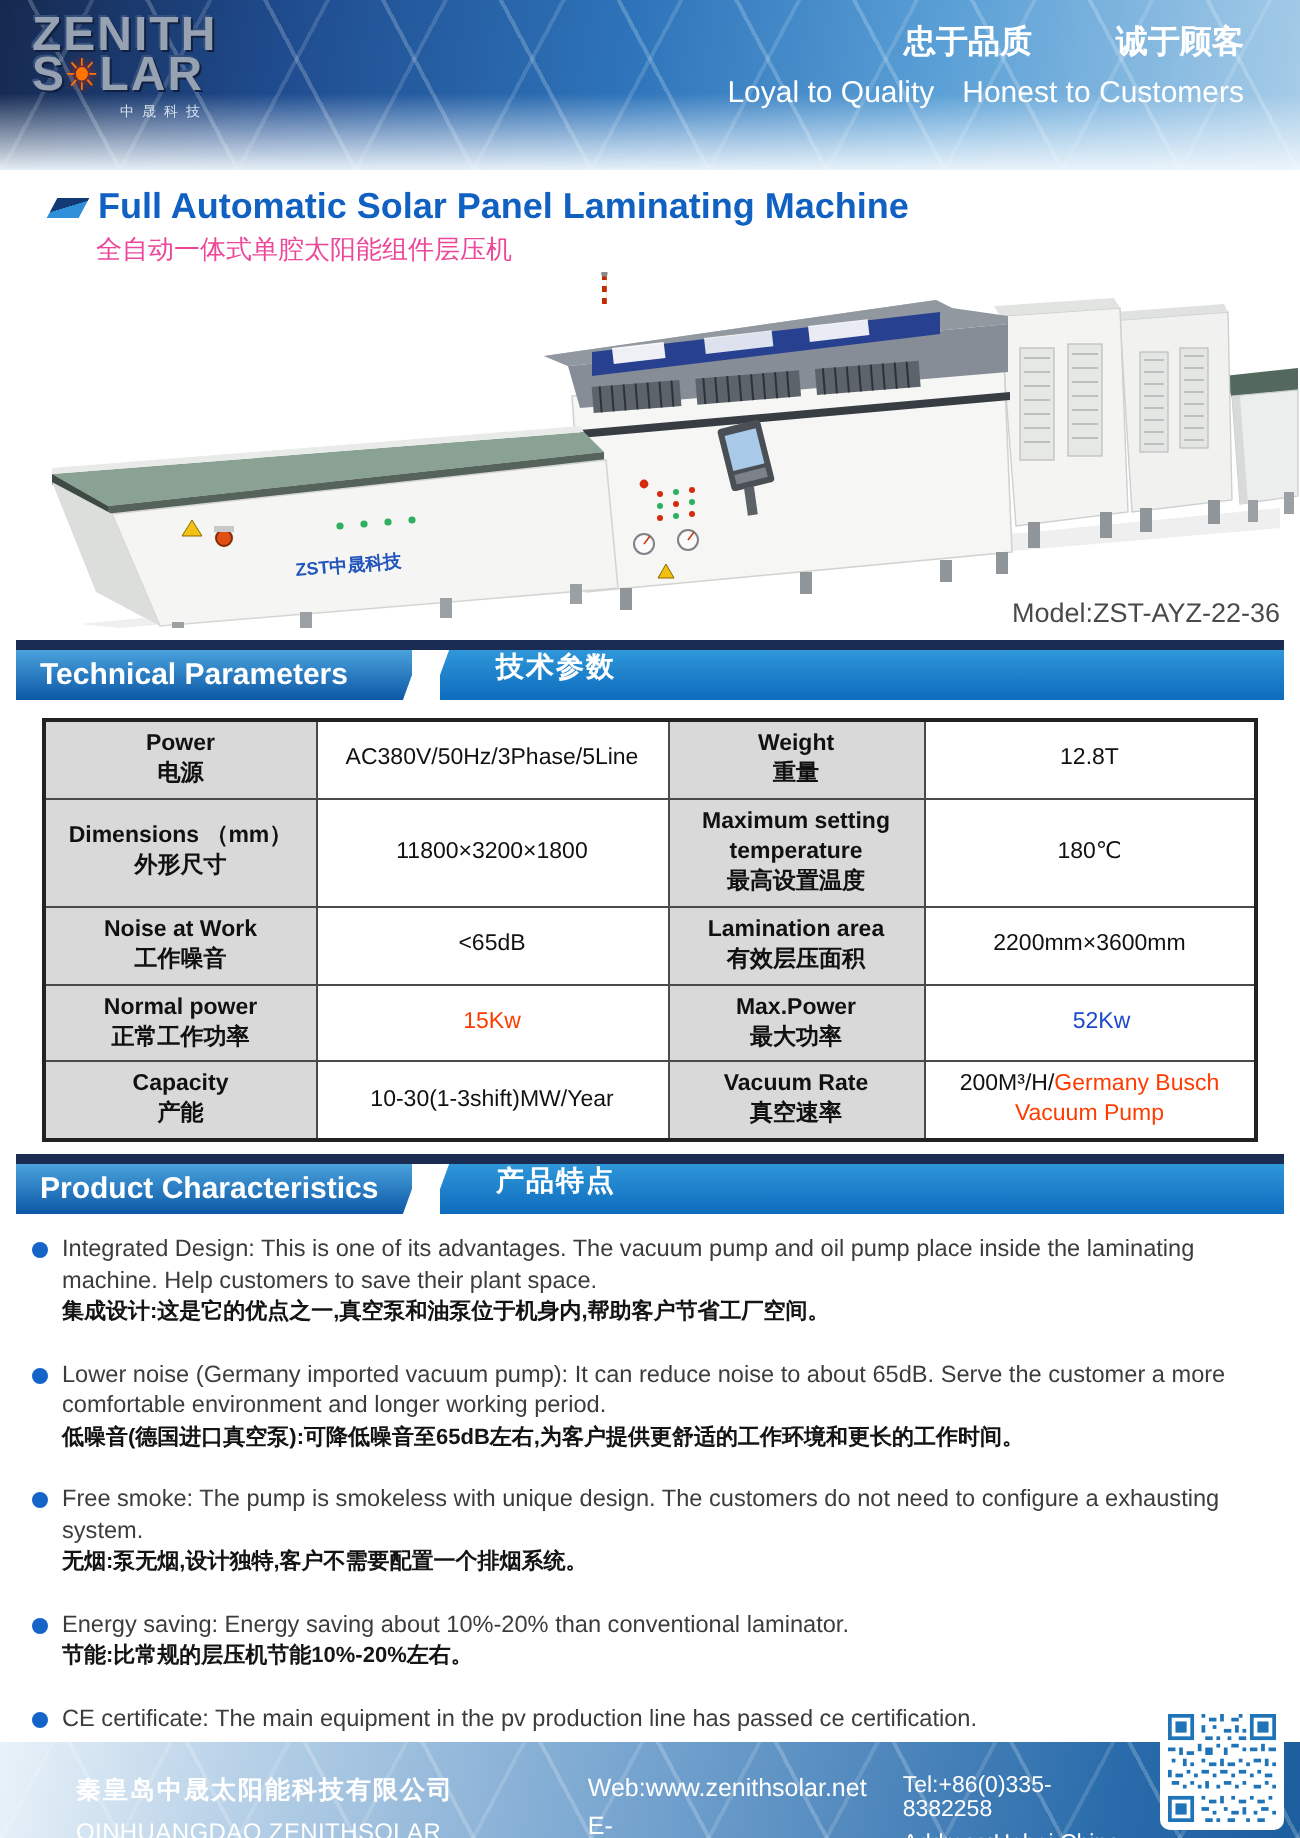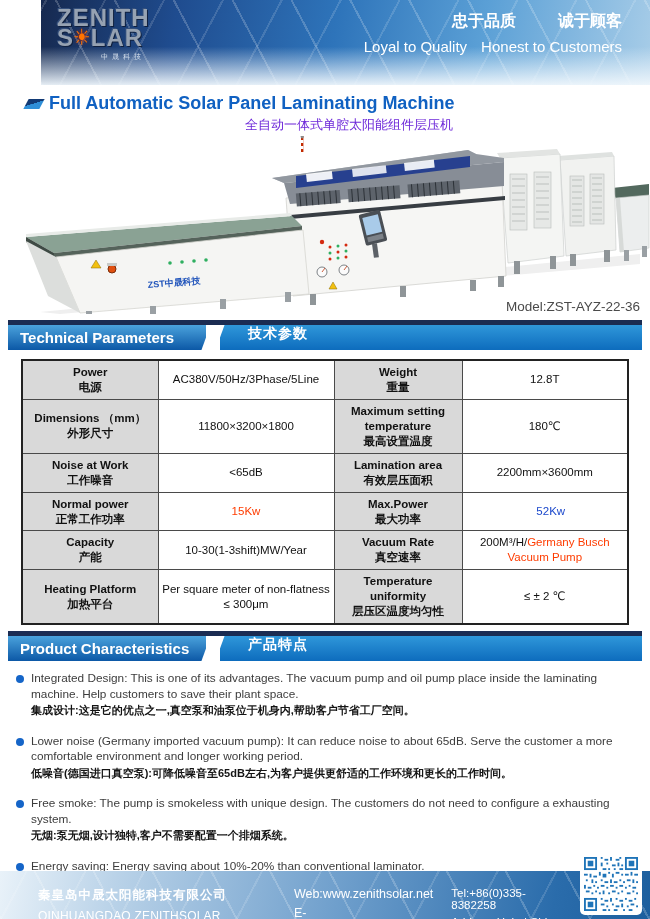--- a/index.html
+++ b/index.html
@@ -8,21 +8,20 @@
     width:650px; height:919px; position:relative; overflow:hidden;
     background:#ffffff;
     font-family:"Liberation Sans","DejaVu Sans",sans-serif;
     -webkit-font-smoothing:antialiased;
   }
 
   
   .hdr {
     position:relative; height:85px; overflow:hidden;
     background:linear-gradient(100deg,#16294f 0%,#1f4c8f 22%,#2e74ba 48%,#5ba0d6 72%,#a8cde8 100%);
-    margin-left:41px;
   }
   .hdr .grid, .ftr .grid {
     position:absolute; inset:0; pointer-events:none;
     background:
       repeating-linear-gradient(62deg, rgba(255,255,255,.20) 0 2px, transparent 2px 52px),
       repeating-linear-gradient(-62deg, rgba(255,255,255,.14) 0 2px, transparent 2px 52px);
   }
   .hdr .fade { position:absolute; inset:0; background:linear-gradient(180deg, transparent 55%, rgba(240,247,252,.95) 100%); }
   .logo { position:absolute; left:16px; top:6px; line-height:1; z-index:3; }
   .logo-line {
@@ -36,21 +35,21 @@
   .slogan-cn { font-size:16px; font-weight:bold; display:flex; gap:42px; justify-content:flex-end; }
   .slogan-en { margin-top:6px; font-size:15px; display:flex; gap:14px; }
 
   
   .title-row { display:flex; align-items:center; gap:7px; margin:8px 0 0 26px; }
   .title-ico {
     width:16px; height:10px; transform:skewX(-28deg);
     background:linear-gradient(160deg,#123a75 45%,#2f8fd8 46%);
   }
   .title { color:#1061c2; font-size:18px; font-weight:bold; }
-  .subtitle { margin:2px 0 0 48px; color:#6d28d9; font-size:13px;text-align:center; }
+  .subtitle { margin:2px 0 0 48px; color:#ec4899; font-size:13px; }
 
   
   .machine-wrap { position:relative; height:178px; margin-top:2px; }
   .machine-wrap svg { display:block; }
   .model {
     position:absolute; right:10px; bottom:0; font-size:13.5px; color:#4a4a4a;
   }
 
   
   .secbar { margin:6px 8px 0 8px; }
@@ -380,32 +379,20 @@
       <td class="lbl">
           <div>Capacity</div>
           <div class="cn">产能</div>
         </td>
       <td><span>10-30(1-3shift)MW/Year</span></td>
       <td class="lbl">
           <div>Vacuum Rate</div>
           <div class="cn">真空速率</div>
         </td>
       <td><span>200M³/H/</span><span class="v-red">Germany Busch Vacuum Pump</span></td>
-    </tr>
-    <tr>
-      <td class="lbl">
-          <div>Heating Platform</div>
-          <div class="cn">加热平台</div>
-        </td>
-      <td><span>Per square meter of non-flatness ≤ 300μm</span></td>
-      <td class="lbl">
-          <div>Temperature uniformity</div>
-          <div class="cn">层压区温度均匀性</div>
-        </td>
-      <td><span>≤ ± 2 ℃</span></td>
     </tr>
   </tbody>
 </table>
 
 <div class="secbar">
   <div class="strip"></div>
   <div class="bar">
     <div class="seg-left">
         <span class="en">Product Characteristics</span>
       </div>

